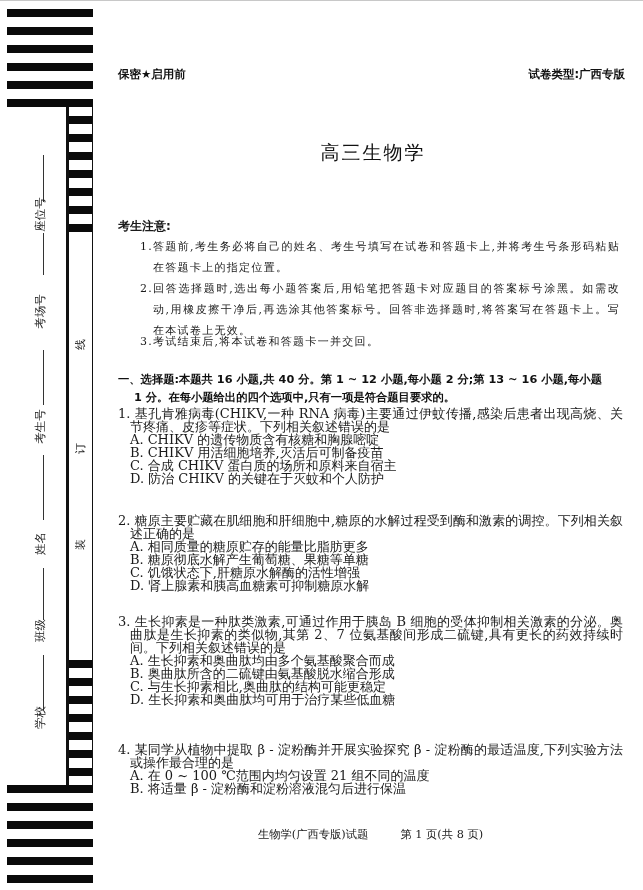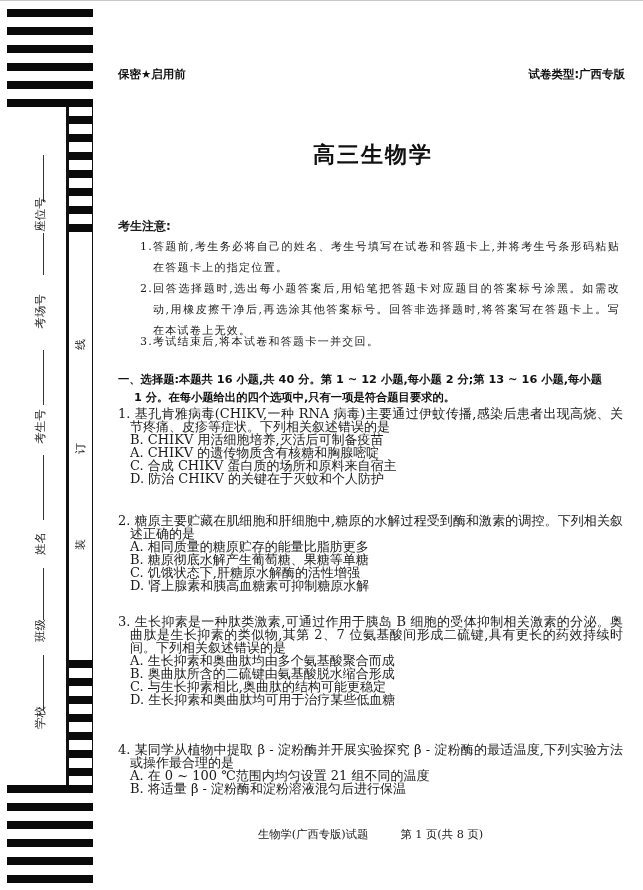--- a/index.html
+++ b/index.html
@@ -21,21 +21,21 @@
     transform: rotate(-90deg); color: #222;
   }
   .hdr-left, .hdr-right {
     position: absolute; top: 67px; font-family: "DejaVu Sans", "Liberation Sans", sans-serif;
     font-size: 11.5px; font-weight: bold; color: #111;
   }
   .hdr-left { left: 118px; }
   .hdr-right { right: 18px; }
   .title {
     position: absolute; top: 140px; left: 118px; width: 510px; text-align: center;
-    font-family: "DejaVu Sans", "Liberation Sans", sans-serif; font-size: 22px; font-weight: bold;
+    font-family: "DejaVu Sans", "Liberation Sans", sans-serif; font-size: 19px; font-weight: normal;
     letter-spacing: 2px; color: #111;
   }
   .notice-head {
     position: absolute; top: 218px; left: 118px; font-family: "DejaVu Sans", "Liberation Sans", sans-serif;
     font-size: 12px; font-weight: bold;
   }
   .notice { position: absolute; left: 140px; width: 480px; font-size: 11px; line-height: 21px; letter-spacing: 1.3px; }
   .notice .num { position: absolute; left: 0; }
   .notice .txt { display: block; padding-left: 13px; text-align: justify; }
   .section {
@@ -121,22 +121,22 @@
   <span class="txt">考试结束后,将本试卷和答题卡一并交回。</span>
 </div>
 
 <div class="section">
   <span>一、选择题:本题共 16 小题,共 40 分。第 1 ~ 12 小题,每小题 2 分;第 13 ~ 16 小题,每小题</span>
   <span class="indent">1 分。在每小题给出的四个选项中,只有一项是符合题目要求的。</span>
 </div>
 
 <div class="q" style="top:407px;">
   <span class="stem">1. 基孔肯雅病毒(CHIKV,一种 RNA 病毒)主要通过伊蚊传播,感染后患者出现高烧、关节疼痛、皮疹等症状。下列相关叙述错误的是</span>
+  <span class="opt">A. CHIKV 的遗传物质含有核糖和胸腺嘧啶</span>
   <span class="opt">B. CHIKV 用活细胞培养,灭活后可制备疫苗</span>
-  <span class="opt">A. CHIKV 的遗传物质含有核糖和胸腺嘧啶</span>
   <span class="opt">C. 合成 CHIKV 蛋白质的场所和原料来自宿主</span>
   <span class="opt">D. 防治 CHIKV 的关键在于灭蚊和个人防护</span>
 </div>
 <div class="q" style="top:514px;">
   <span class="stem">2. 糖原主要贮藏在肌细胞和肝细胞中,糖原的水解过程受到酶和激素的调控。下列相关叙述正确的是</span>
   <span class="opt">A. 相同质量的糖原贮存的能量比脂肪更多</span>
   <span class="opt">B. 糖原彻底水解产生葡萄糖、果糖等单糖</span>
   <span class="opt">C. 饥饿状态下,肝糖原水解酶的活性增强</span>
   <span class="opt">D. 肾上腺素和胰高血糖素可抑制糖原水解</span>
 </div>

